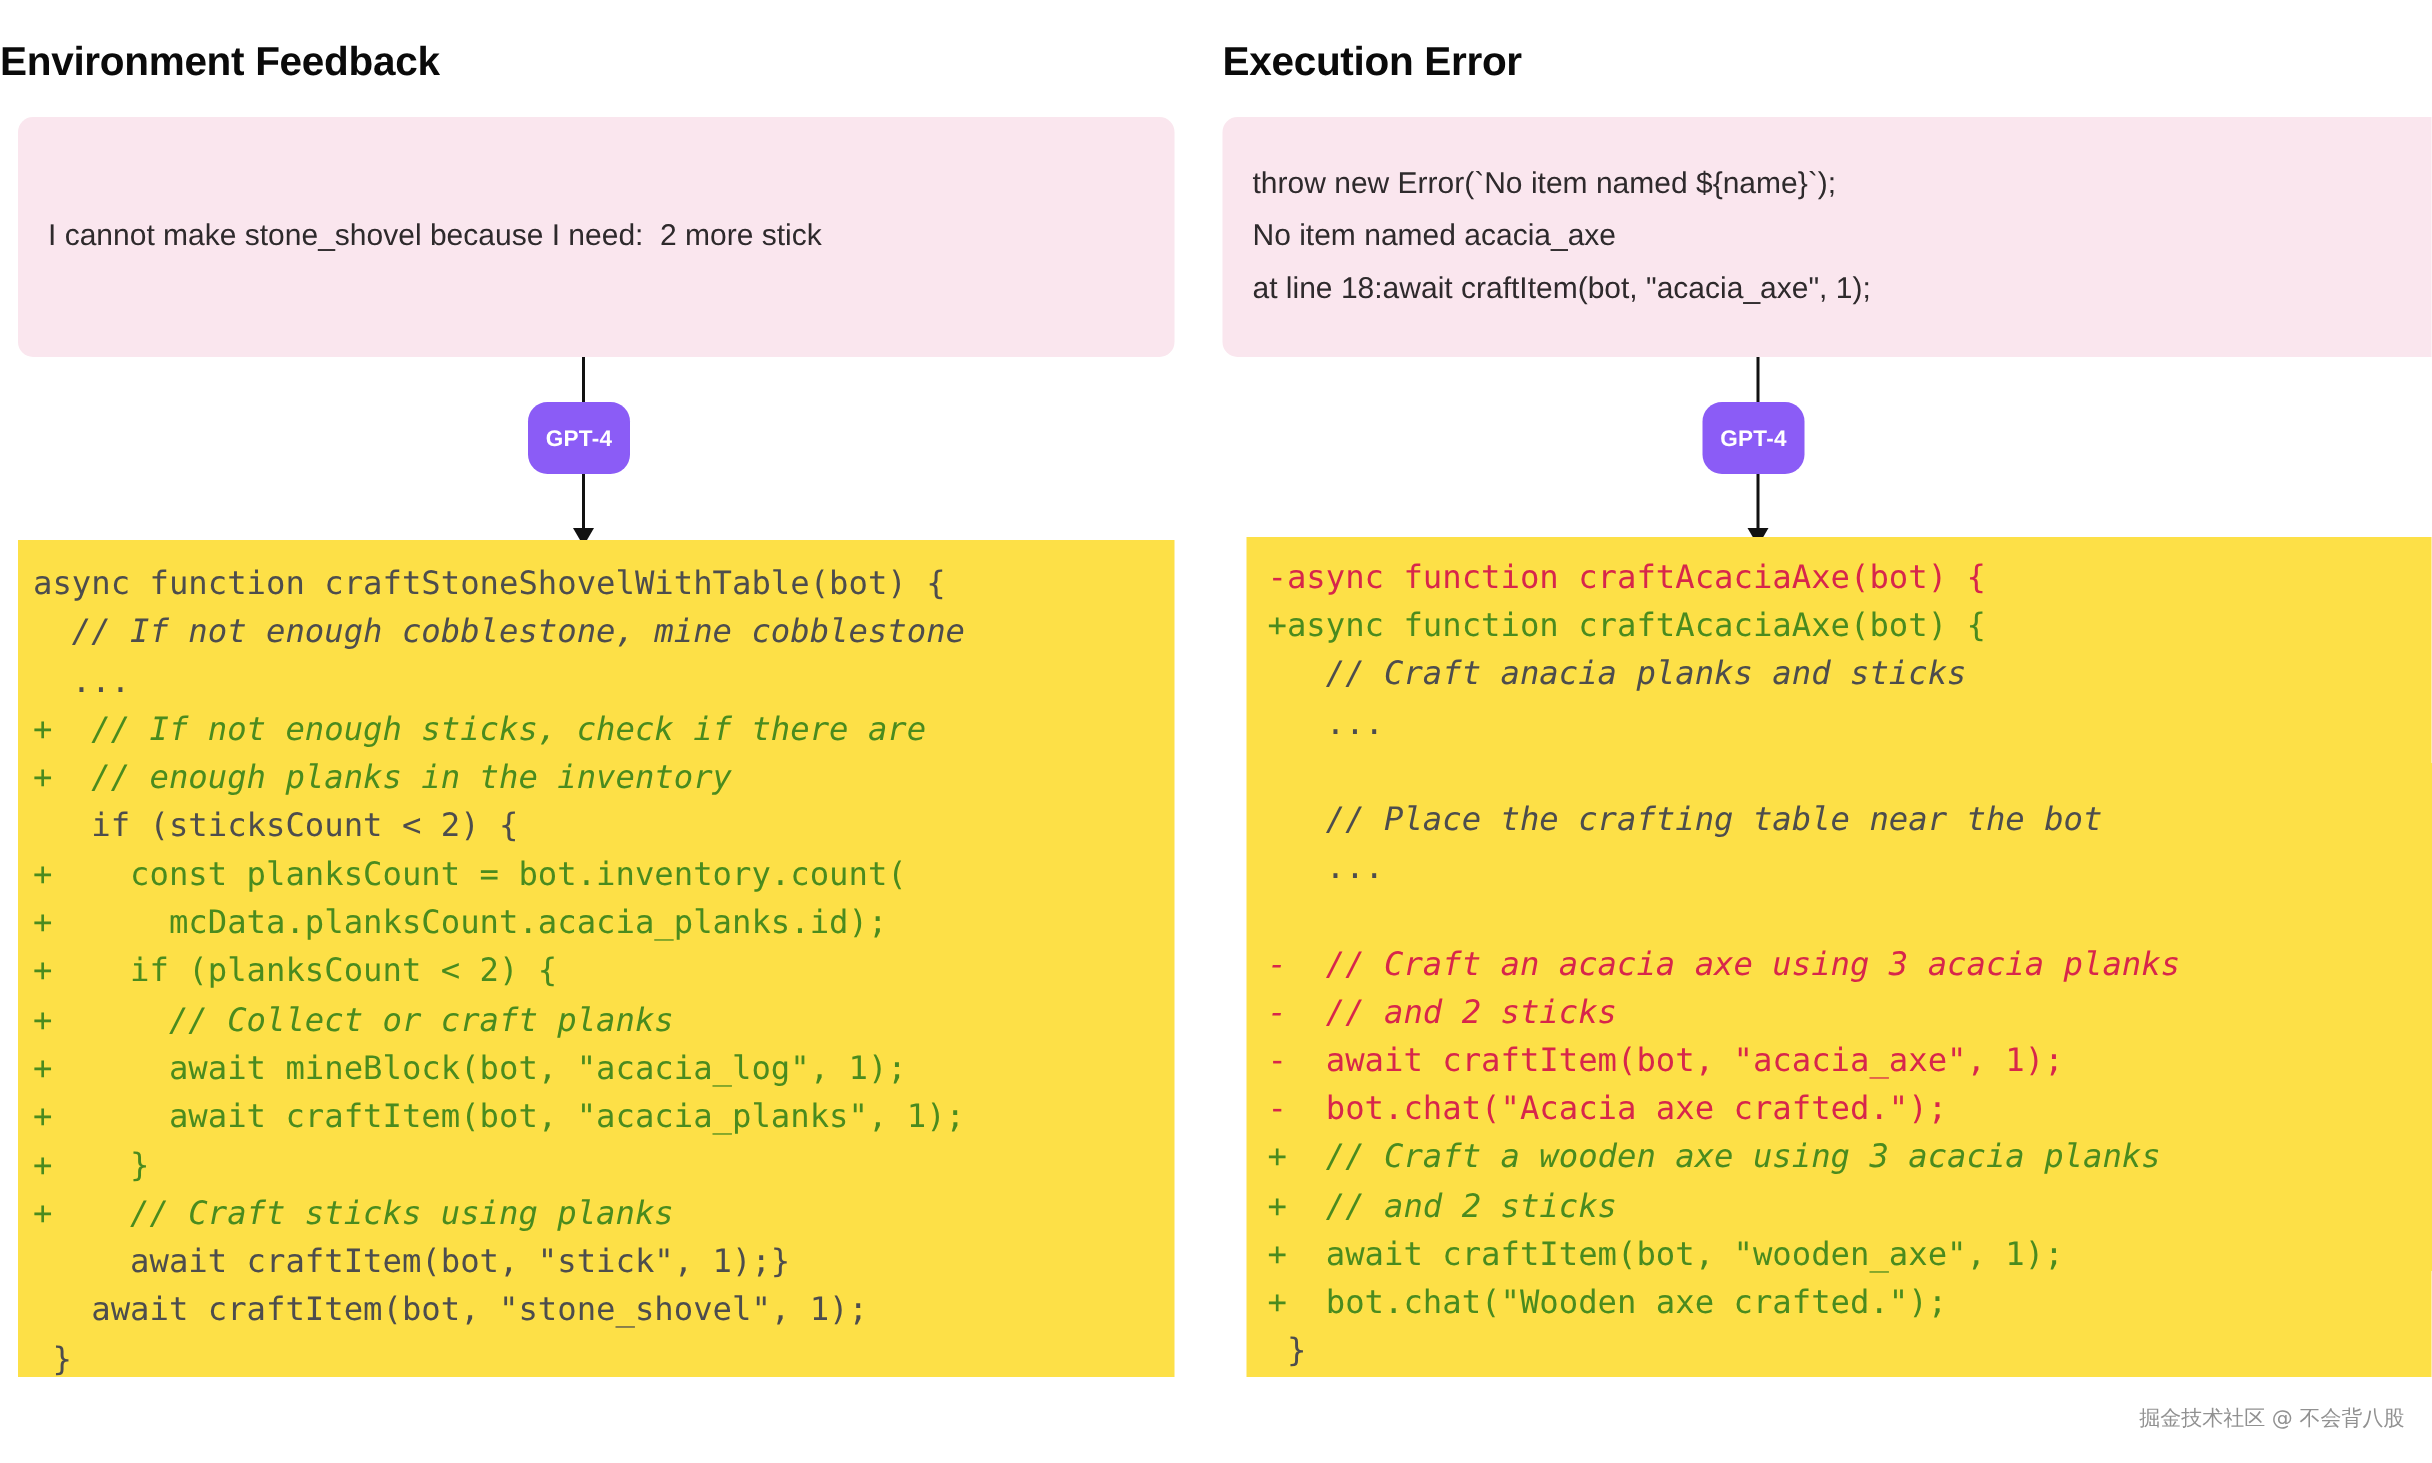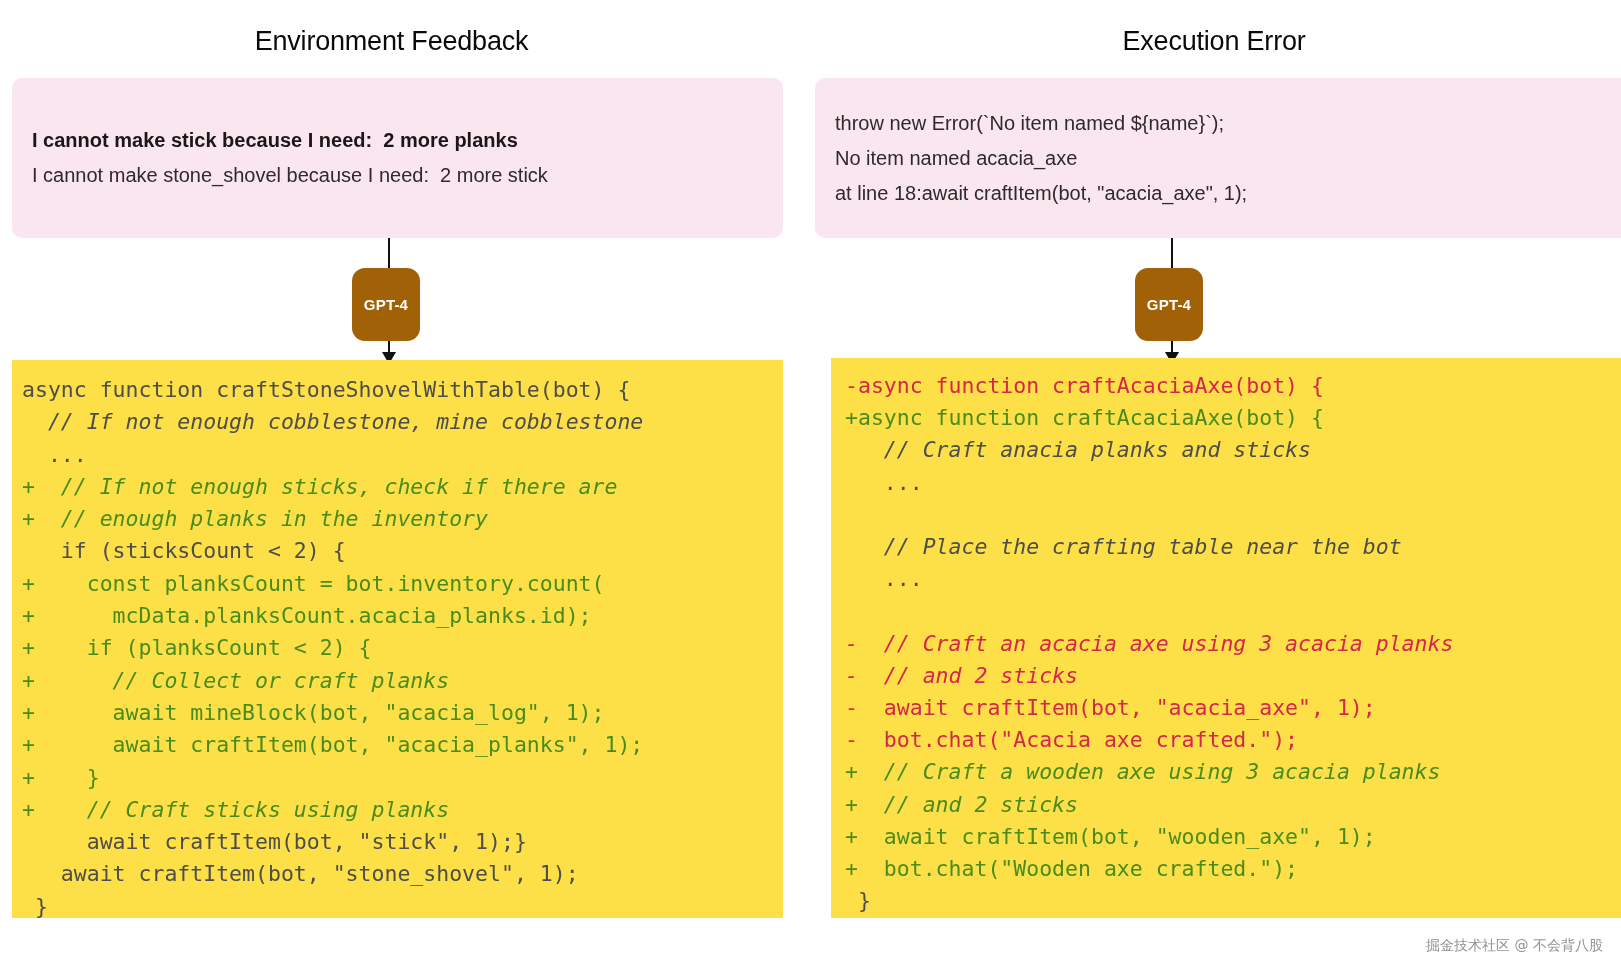--- a/index.html
+++ b/index.html
@@ -22,23 +22,23 @@
     height: 975px;
   }
   .panel-left  { left: 0px;   width: 795px; }
   .panel-right { left: 815px; width: 806px; }
 
   .panel-title {
     position: absolute;
     top: 24px;
     left: 0;
     width: 100%;
-    text-align: center;
+    text-align: left;
     font-size: 27px;
-    font-weight: normal;
+    font-weight: bold;
     color: #0a0a0a;
     letter-spacing: -0.2px;
     line-height: 34px;
   }
   .panel-left .panel-title  { padding-right: 12px; }
   .panel-right .panel-title { padding-right: 8px; }
 
   
   .msgbox {
     position: absolute;
@@ -98,22 +98,22 @@
     width: 0; height: 0;
     border-left: 7px solid transparent;
     border-right: 7px solid transparent;
     border-top: 12px solid #111111;
   }
   .gpt-badge {
     position: absolute;
     left: 0px;
     top: 30px;
     width: 68px;
-    height: 73px;
-    background: #a16207;
+    height: 48px;
+    background: #8b5cf6;
     border-radius: 13px;
     color: #ffffff;
     font-size: 15px;
     font-weight: bold;
     display: flex;
     align-items: center;
     justify-content: center;
     letter-spacing: 0.2px;
   }
 
@@ -165,21 +165,20 @@
 </style>
 </head>
 <body>
 
 <div class="panel panel-left">
 
   <div class="panel-title">Environment Feedback</div>
 
   <div class="msgbox">
     <div class="msg-lines">
-      <div class="msg-line bold">I cannot make stick because I need:  2 more planks</div>
       <div class="msg-line">I cannot make stone_shovel because I need:  2 more stick</div>
     </div>
   </div>
 
   <div class="flow">
     <div class="arrow-line"></div>
     <div class="gpt-badge">GPT-4</div>
     <div class="arrow-head"></div>
   </div>
 

